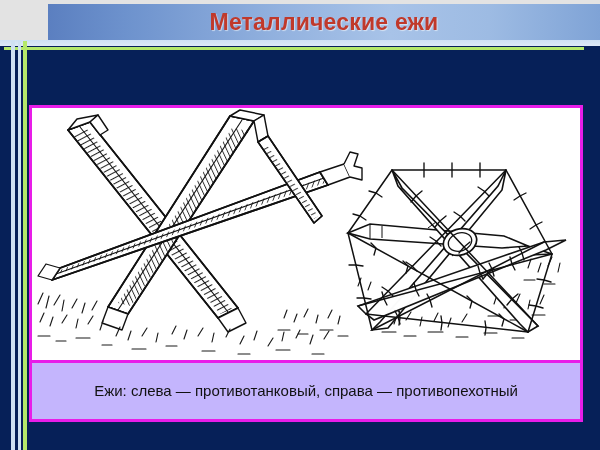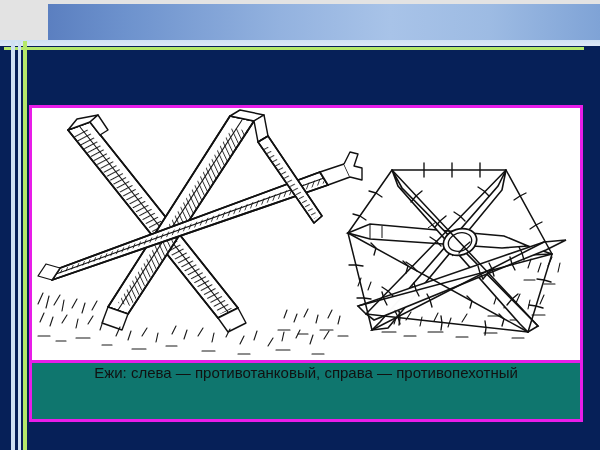--- a/index.html
+++ b/index.html
@@ -109,43 +109,44 @@
   .figure-divider {
     position: absolute;
     left: 0; top: 252px;
     width: 548px; height: 3px;
     background: #e81de8;
   }
   .caption-area {
     position: absolute;
     left: 0; top: 255px;
     width: 548px; height: 56px;
-    background: #0f766e;
+    background: #c4b5fd;
     display: flex;
-    align-items: flex-start;
+    align-items: center;
     justify-content: center;
     text-align: center;
     padding: 0 60px;
     box-sizing: border-box;
   }
   .caption-text {
     font-size: 15px;
     color: #111111;
     line-height: 1.35;
   }
   .fig-svg { display: block; }
 </style>
 </head>
 <body>
 
 <div id="slide">
 
   <div class="top-strip"></div>
 
   <div class="title-band"></div>
+  <div class="title-text">Металлические ежи</div>
   <div class="title-underline"></div>
 
   <div class="body-bg"></div>
 
   <div class="rule-h-green"></div>
   <div class="rule-v-lightblue"></div>
   <div class="rule-v-lightblue2"></div>
   <div class="rule-v-green"></div>
 
   <div class="content-frame">

